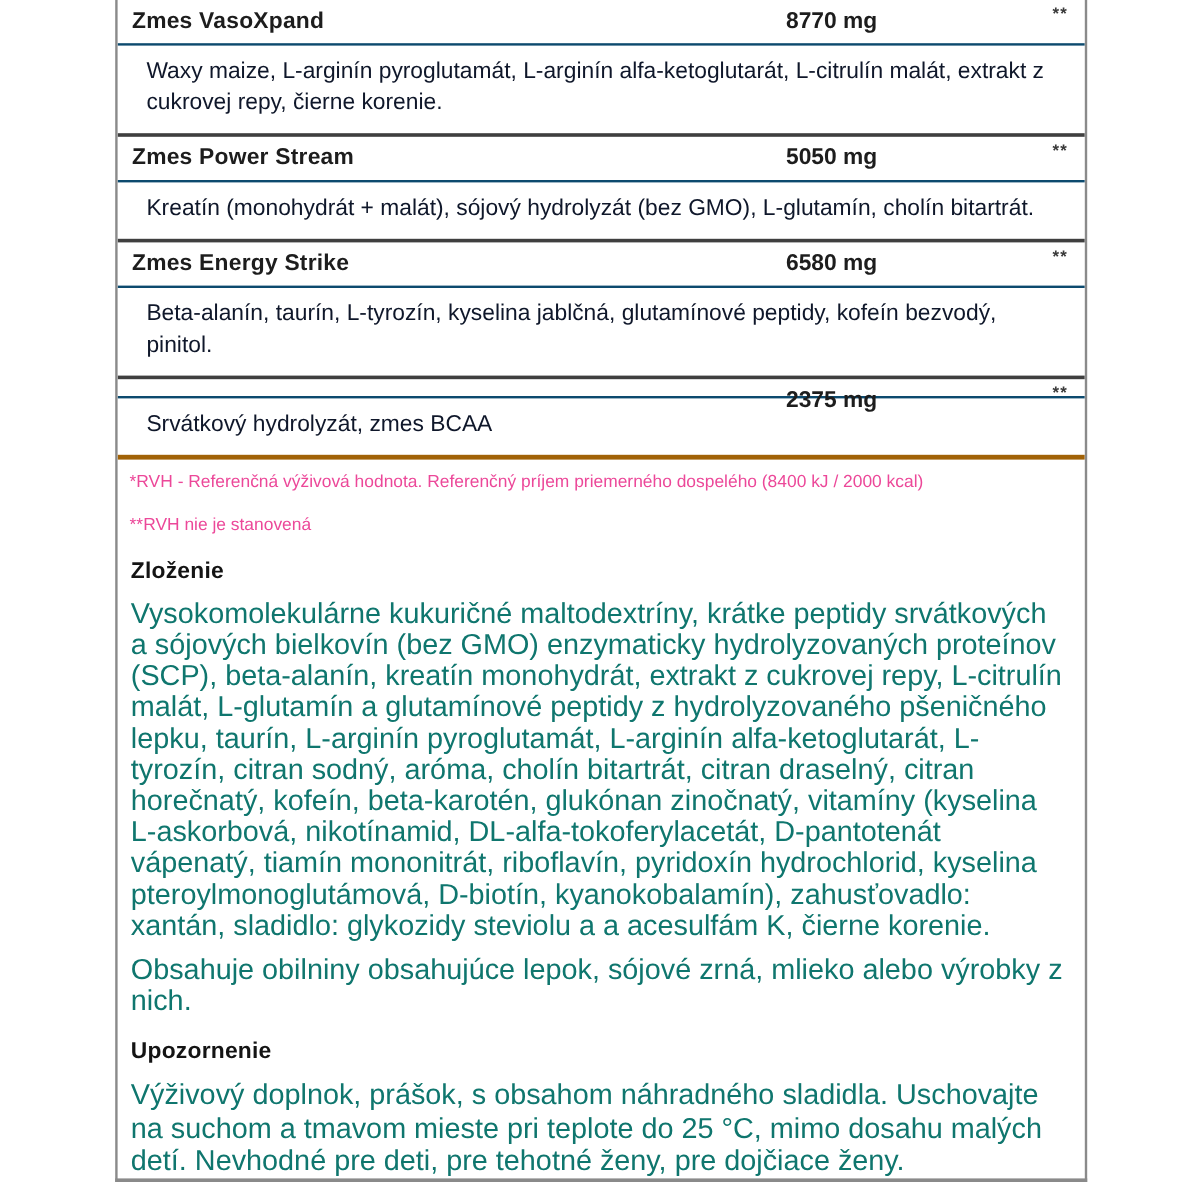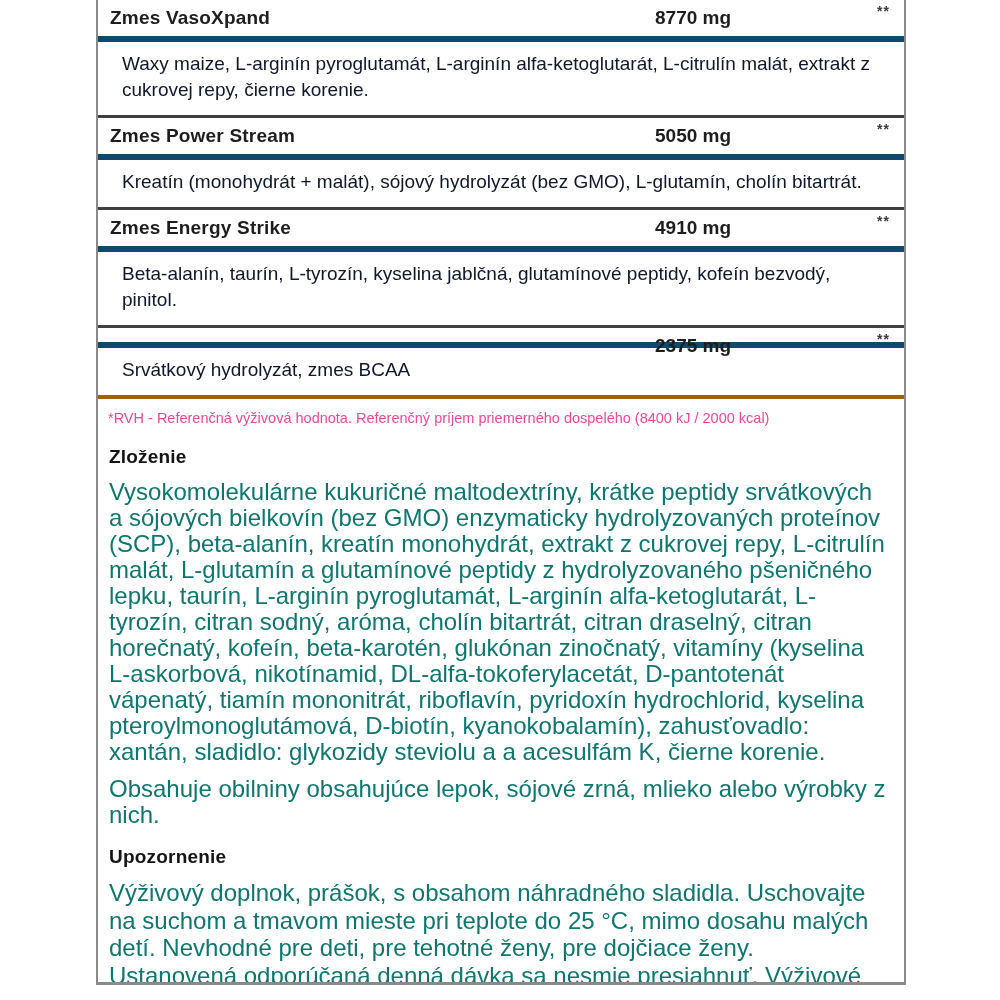--- a/index.html
+++ b/index.html
@@ -20,21 +20,21 @@
     border-left: 2px solid #8a8a8a;
     border-right: 2px solid #8a8a8a;
     border-bottom: 3px solid #8a8a8a;
     box-sizing: border-box;
     background: #ffffff;
     overflow: hidden;
   }
   .blend-title-row {
     position: relative;
     padding: 7px 16px 7px 12px;
-    border-bottom: 6px solid #0c4a6e;
+    border-bottom: 2px solid #0c4a6e;
   }
   .blend-name {
     font-weight: bold;
     font-size: 19px;
     color: #1d1d1d;
     letter-spacing: 0.2px;
   }
   .blend-amount {
     position: absolute;
     left: 557px;
@@ -102,32 +102,33 @@
 
   <div class="blend-title-row">
     <span class="blend-name">Zmes Power Stream</span>
     <span class="blend-amount">5050 mg</span>
     <span class="blend-rvh">**</span>
   </div>
   <div class="blend-ingredients">Kreatín (monohydrát + malát), sójový hydrolyzát (bez GMO), L-glutamín, cholín bitartrát.</div>
 
   <div class="blend-title-row">
     <span class="blend-name">Zmes Energy Strike</span>
-    <span class="blend-amount">4910 mg</span>
+    <span class="blend-amount">6580 mg</span>
     <span class="blend-rvh">**</span>
   </div>
   <div class="blend-ingredients">Beta-alanín, taurín, L-tyrozín, kyselina jablčná, glutamínové peptidy, kofeín bezvodý, pinitol.</div>
 
   <div class="blend-title-row">
     <span class="blend-amount">2375 mg</span>
     <span class="blend-rvh">**</span>
   </div>
   <div class="blend-ingredients last">Srvátkový hydrolyzát, zmes BCAA</div>
 
   <div class="footnote">*RVH - Referenčná výživová hodnota. Referenčný príjem priemerného dospelého (8400 kJ / 2000 kcal)</div>
+  <div class="footnote second">**RVH nie je stanovená</div>
 
   <div class="section-heading">Zloženie</div>
   <div class="section-body">Vysokomolekulárne kukuričné maltodextríny, krátke peptidy srvátkových a sójových bielkovín (bez GMO) enzymaticky hydrolyzovaných proteínov (SCP), beta-alanín, kreatín monohydrát, extrakt z cukrovej repy, L-citrulín malát, L-glutamín a glutamínové peptidy z hydrolyzovaného pšeničného lepku, taurín, L-arginín pyroglutamát, L-arginín alfa-ketoglutarát, L-tyrozín, citran sodný, aróma, cholín bitartrát, citran draselný, citran horečnatý, kofeín, beta-karotén, glukónan zinočnatý, vitamíny (kyselina L-askorbová, nikotínamid, DL-alfa-tokoferylacetát, D-pantotenát vápenatý, tiamín mononitrát, riboflavín, pyridoxín hydrochlorid, kyselina pteroylmonoglutámová, D-biotín, kyanokobalamín), zahusťovadlo: xantán, sladidlo: glykozidy steviolu a a acesulfám K, čierne korenie.</div>
 
   <div class="section-body">Obsahuje obilniny obsahujúce lepok, sójové zrná, mlieko alebo výrobky z nich.</div>
 
   <div class="section-heading">Upozornenie</div>
   <div class="section-body warning">Výživový doplnok, prášok, s obsahom náhradného sladidla. Uschovajte na suchom a tmavom mieste pri teplote do 25 °C, mimo dosahu malých detí. Nevhodné pre deti, pre tehotné ženy, pre dojčiace ženy. Ustanovená odporúčaná denná dávka sa nesmie presiahnuť. Výživové doplnky sa nesmú používať ako náhrada rozmanitej stravy.</div>
 
 </div>

